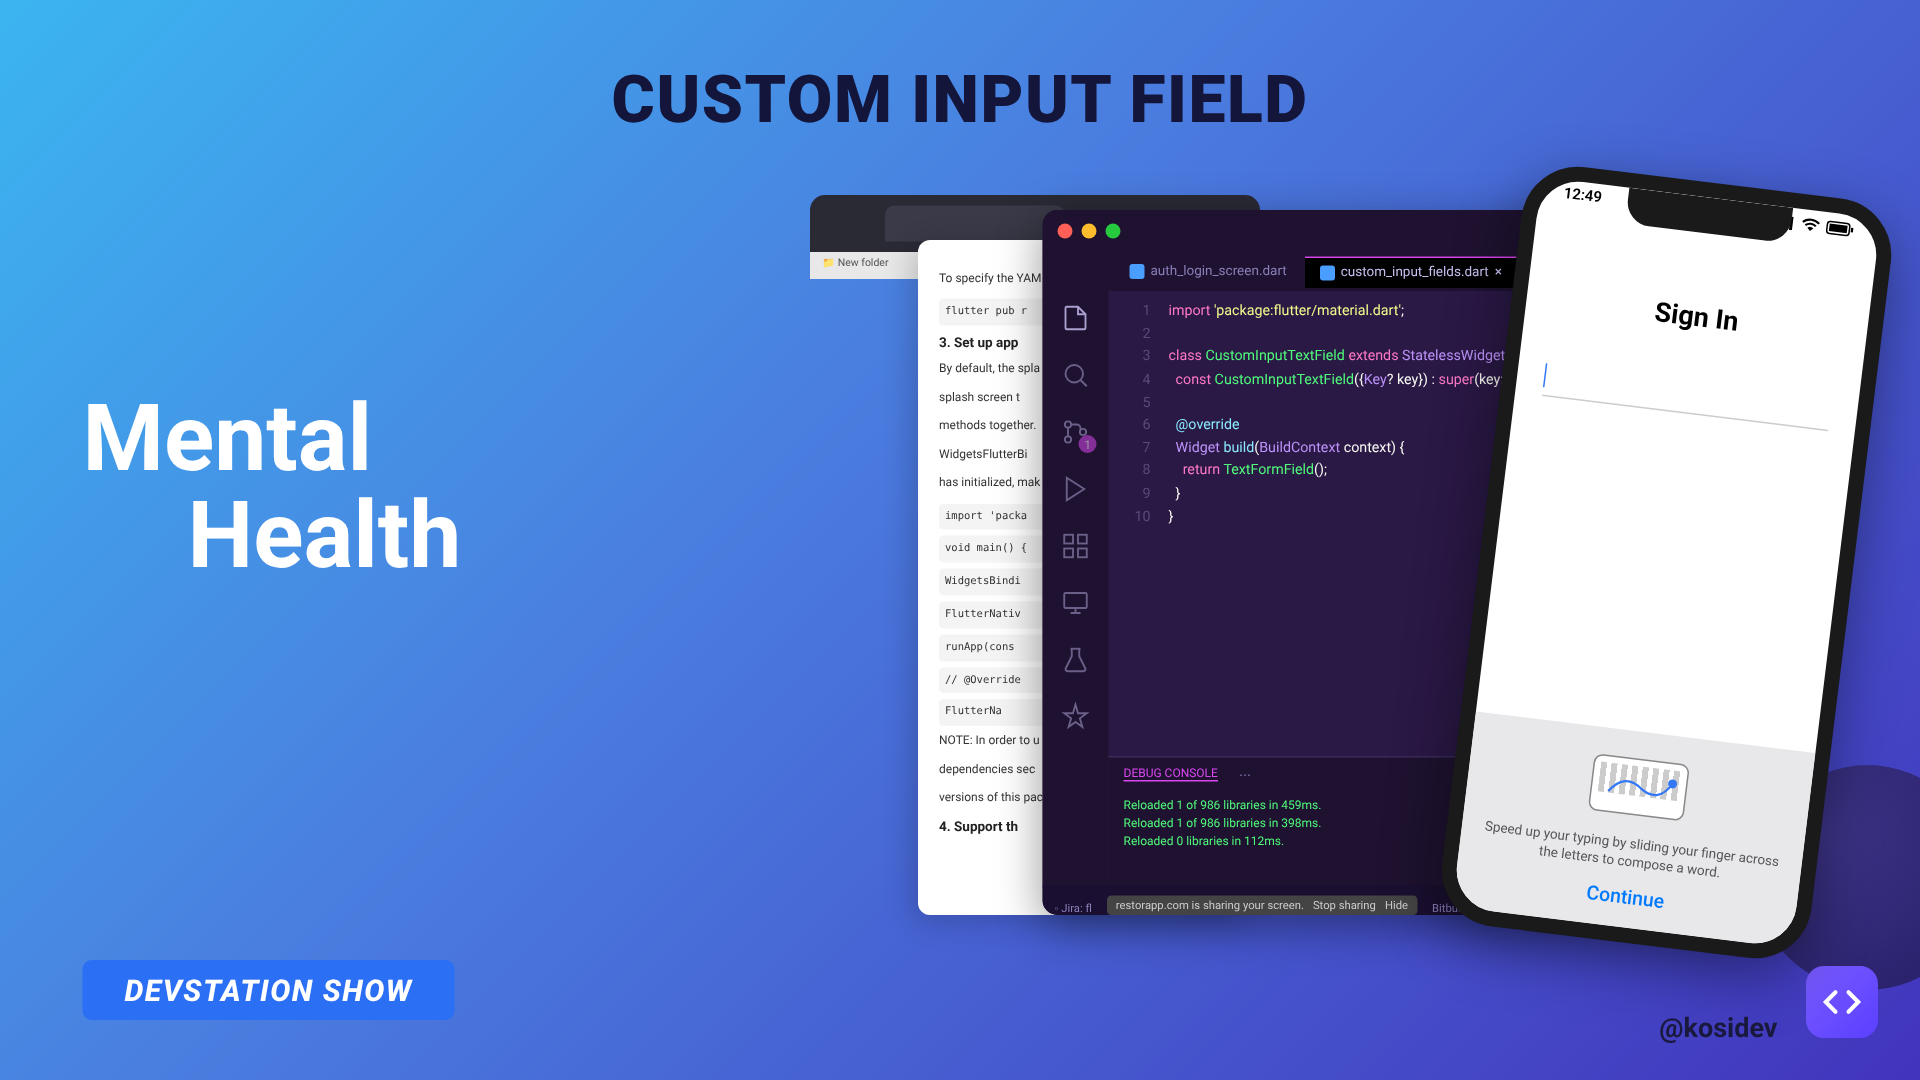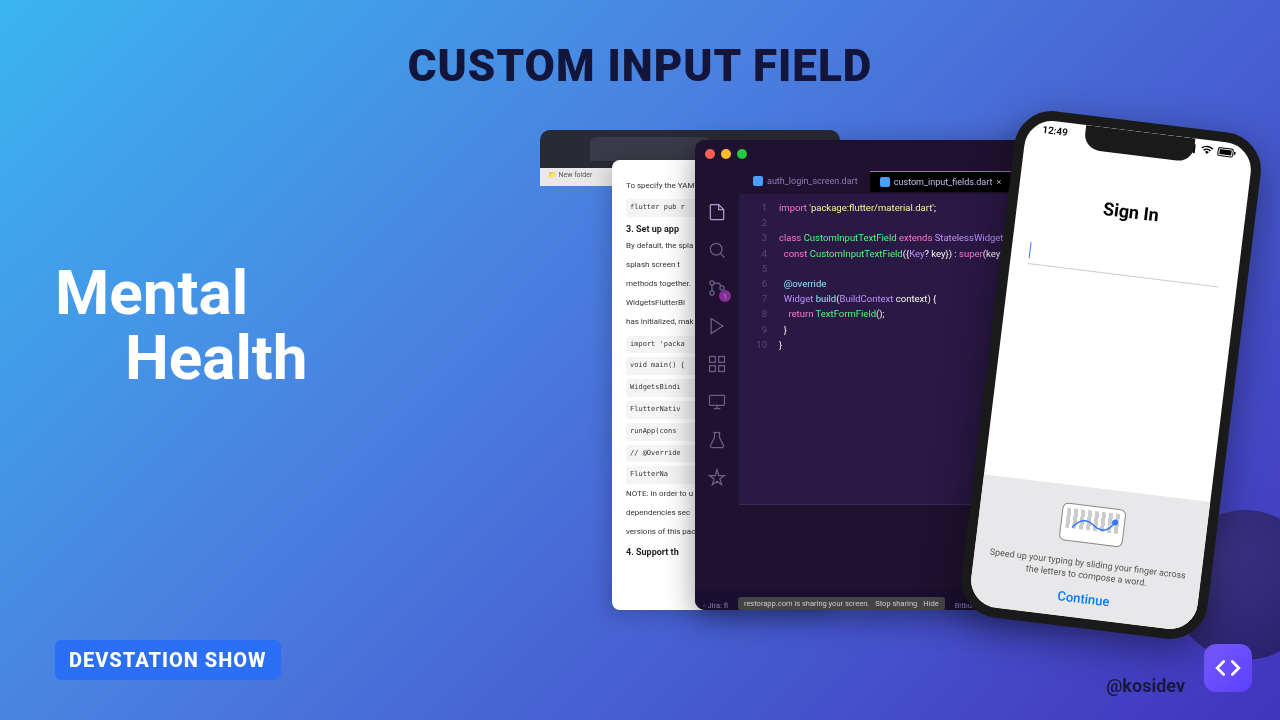--- a/index.html
+++ b/index.html
@@ -2,21 +2,21 @@
 <html><head>
 <meta charset="utf-8">
 <style>
 *{margin:0;padding:0;box-sizing:border-box;font-family:-apple-system,BlinkMacSystemFont,'Segoe UI',Roboto,sans-serif}
 body{width:1280px;height:720px;overflow:hidden;background:linear-gradient(135deg,#3bb5f0 0%,#4a7fe0 40%,#4234bd 100%);position:relative}
 .main-title{position:absolute;top:40px;left:50%;transform:translateX(-50%);font-size:44px;font-weight:900;color:#14153a;letter-spacing:1px}
 .subtitle-block{position:absolute;left:55px;top:260px;color:#fff}
 .subtitle-block .l1{font-size:62px;font-weight:700;line-height:1.05}
 .subtitle-block .l2{font-size:62px;font-weight:700;line-height:1.05;padding-left:70px}
 .subtitle-block .l3{font-size:62px;font-weight:700;line-height:1.05;padding-left:40px}
-.footer-badge{position:absolute;left:55px;bottom:40px;background:#2b6ff5;color:#fff;font-size:20px;font-weight:800;padding:8px 14px;border-radius:6px;letter-spacing:1px}
+.footer-badge{position:absolute;left:55px;bottom:40px;background:#2b6ff5;color:#fff;font-size:20px;font-weight:800;font-style:italic;padding:8px 28px;border-radius:6px;letter-spacing:1px}
 .handle{position:absolute;right:95px;bottom:24px;color:#1a1a3e;font-size:18px;font-weight:700}
 .logo-badge{position:absolute;right:28px;bottom:28px;width:48px;height:48px;background:linear-gradient(135deg,#7a5cff,#5a3fff);border-radius:12px;display:flex;align-items:center;justify-content:center}
 .logo-badge svg{width:26px;height:26px}
 .planet{position:absolute;right:-40px;bottom:60px;width:150px;height:150px;border-radius:50%;background:radial-gradient(circle at 30% 30%,#3a2e6e,#1a1240);opacity:.7}
 .composite{position:absolute;left:540px;top:130px;width:720px;height:510px}
 .doc-panel{position:absolute;left:72px;top:30px;width:220px;height:450px;background:#fff;border-radius:8px 0 0 8px;padding:20px 14px;font-size:8px;color:#333;box-shadow:-4px 4px 20px rgba(0,0,0,.2);overflow:hidden}
 .doc-panel p{margin-bottom:8px;line-height:1.4}
 .doc-panel .h{font-weight:700;font-size:9px;margin-top:6px;margin-bottom:4px;color:#222}
 .doc-panel .code{font-family:monospace;background:#f4f4f4;padding:4px;border-radius:3px;margin:4px 0;font-size:7px}
 .browser-chrome{position:absolute;left:0;top:0;width:300px;height:38px;background:#2a2a35;border-radius:10px 10px 0 0;display:flex;align-items:center;padding:0 10px}
@@ -208,20 +208,30 @@
             <span class="vs-ln">9</span>
             <span class="code-c"><span class="pl">  }</span></span>
           </div>
           <div class="vs-line">
             <span class="vs-ln">10</span>
             <span class="code-c"><span class="pl">}</span></span>
           </div>
         </div>
     </div>
     <div class="debug-console">
+      <div class="dc-header">
+        <span class="act">DEBUG CONSOLE</span>
+        <span>⋯</span>
+        <span class="dc-filter">Filter (e.g. text, </span>
+      </div>
+      <div class="dc-lines" id="debug-lines">
+          <div>Reloaded 1 of 986 libraries in 459ms.</div>
+          <div>Reloaded 1 of 986 libraries in 398ms.</div>
+          <div>Reloaded 0 libraries in 112ms.</div>
+        </div>
     </div>
     <div class="vs-status">
       <span>◦ <span>Jira: fl</span></span>
       <span class="share">
         <span>restorapp.com is sharing your screen.</span>
         <span>Stop sharing</span>
         <span>Hide</span>
       </span>
       <span>Bitbucket: </span>
     </div>

